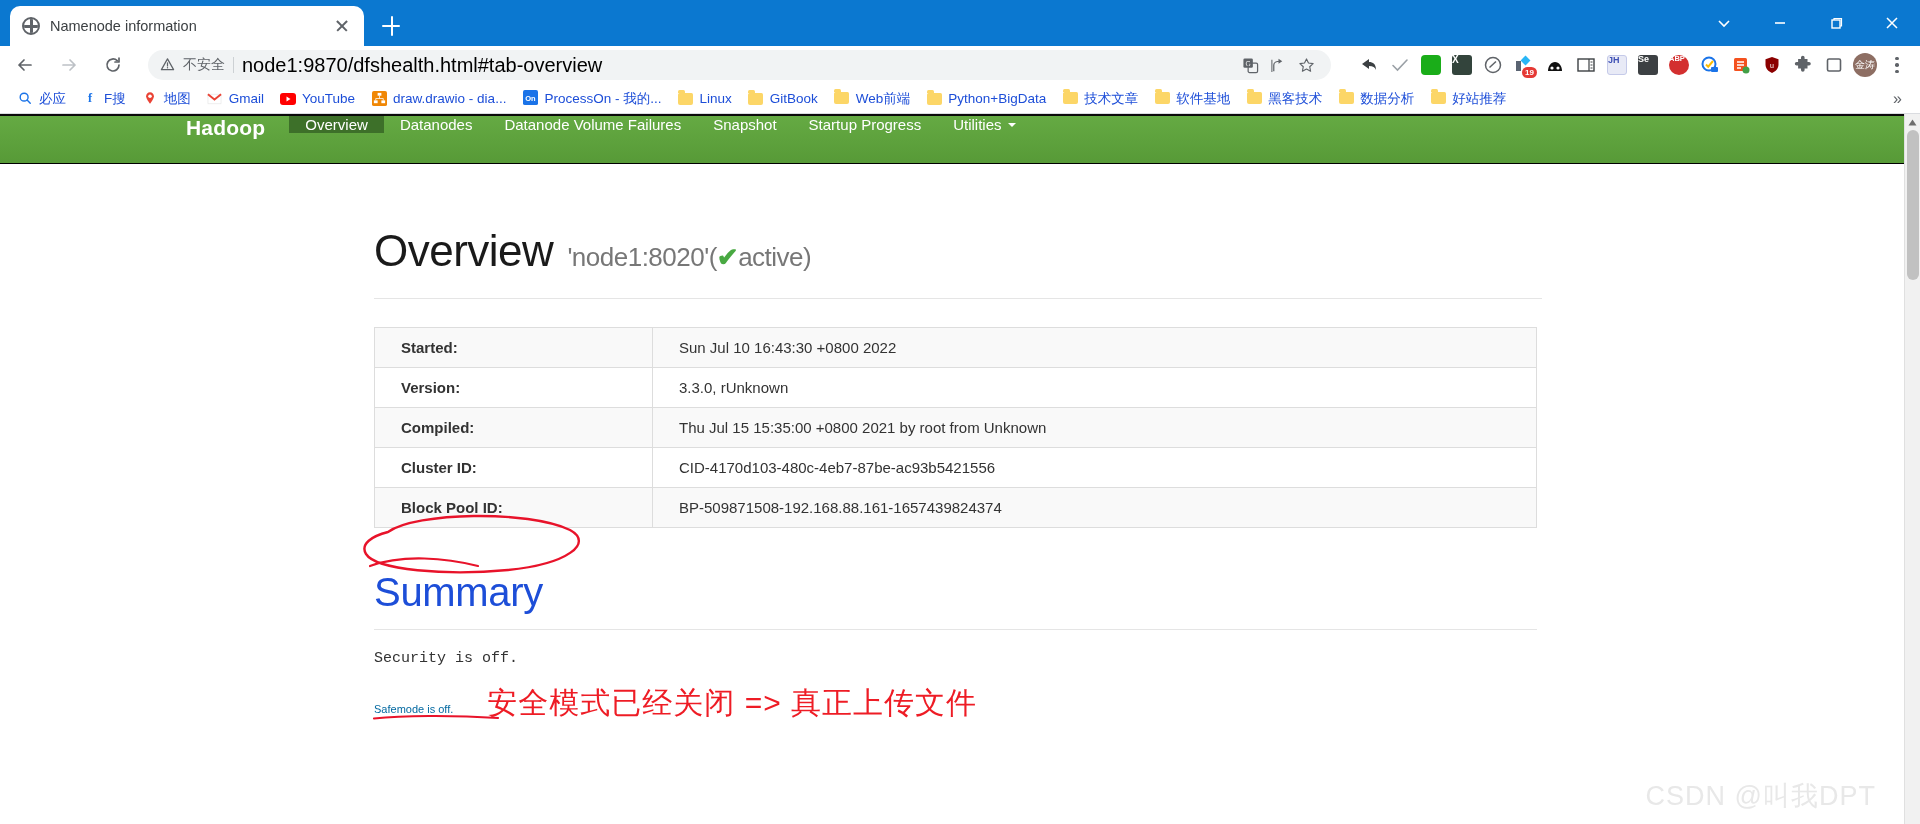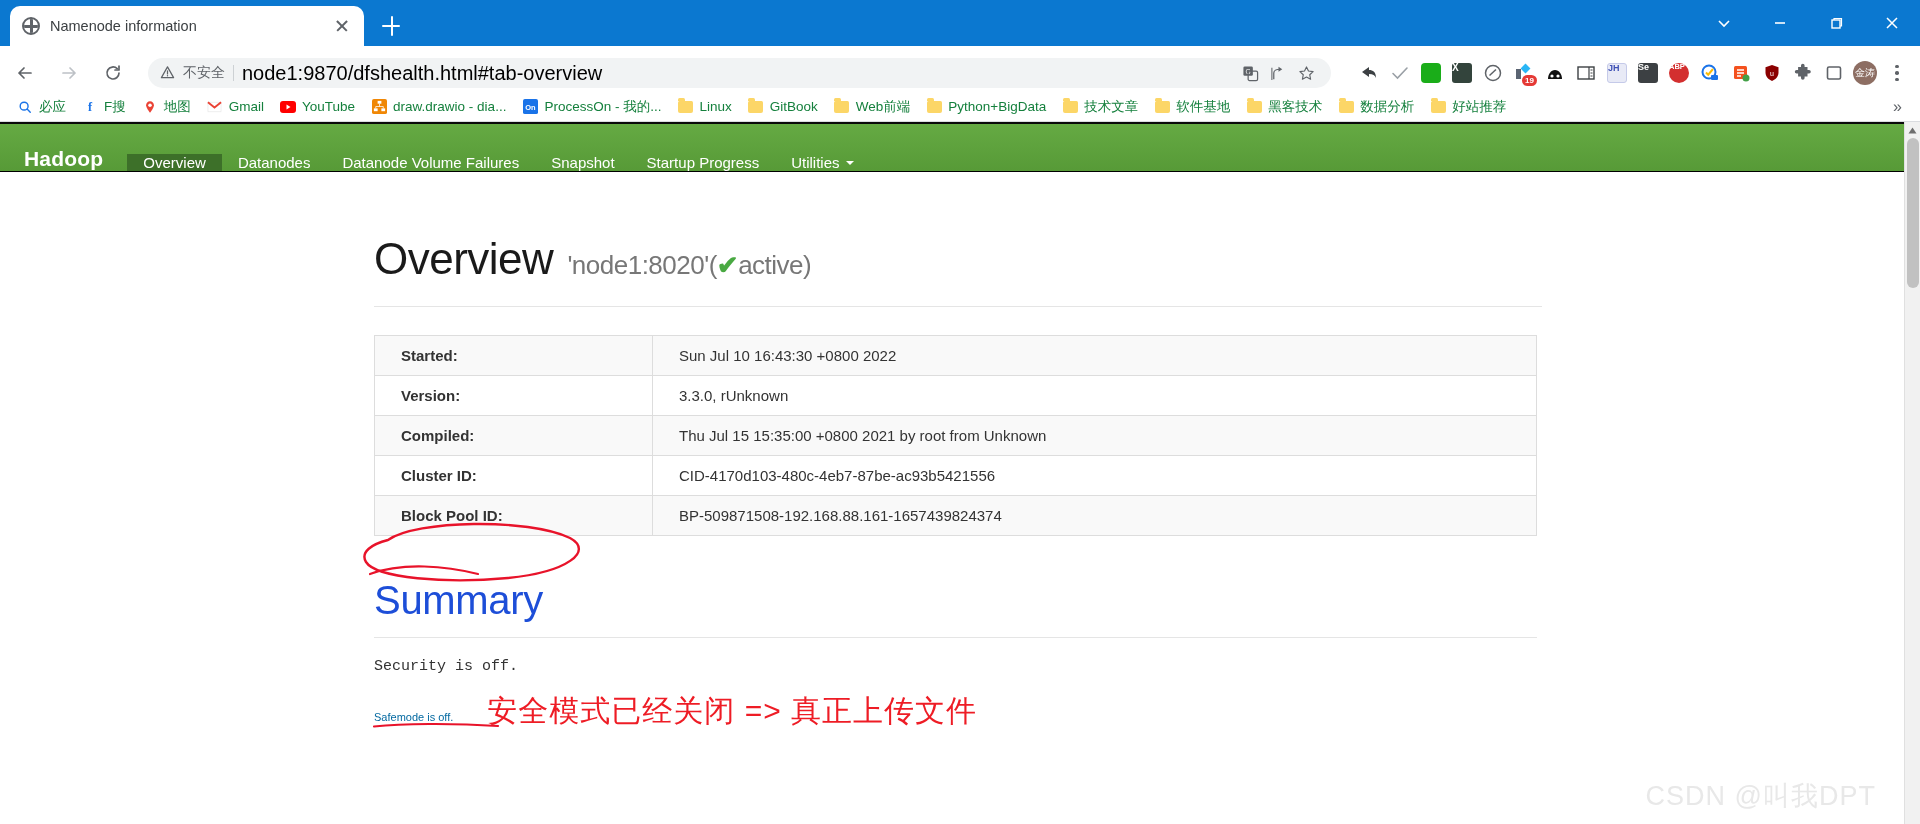--- a/index.html
+++ b/index.html
@@ -55,21 +55,21 @@
   }
   .newtab::before { left:8px; top:16px; width:18px; height:2px; }
   .newtab::after  { left:17px; top:7px; width:2px; height:20px; }
 
   .wincontrols { position:absolute; right:0; top:0; height:46px; display:flex; align-items:center; }
   .wc { width:56px; height:46px; display:flex; align-items:center; justify-content:center; cursor:pointer; }
   .wc svg { display:block; }
 
   .toolbar {
     height: 38px; background:#ffffff; display:flex; align-items:center;
-    padding: 0 8px; gap: 10px; flex: 0 0 auto; margin-top: 8px;
+    padding: 0 8px; gap: 10px; flex: 0 0 auto;
   }
   .navbtn { width: 34px; height: 34px; display:flex; align-items:center; justify-content:center; cursor:pointer; color:#5f6368; }
   .navbtn.disabled { color:#bdc1c6; }
 
   .omnibox {
     flex: 1 1 auto; height: 30px; background: #f1f3f4; border-radius: 16px;
     display:flex; align-items:center; padding: 0 12px; margin: 0 8px; gap:8px;
     min-width: 0;
   }
   .warn-ico { color:#5f6368; font-size:14px; line-height:1; flex:0 0 auto; }
@@ -88,39 +88,39 @@
            font-size:8px; border-radius:7px; padding:0 3px; line-height:11px; font-weight:bold; }
   .menu-dots { width:30px; height:30px; display:flex; flex-direction:column; align-items:center; justify-content:center; gap:3px; cursor:pointer; }
   .menu-dots i { width:3.5px; height:3.5px; border-radius:50%; background:#5f6368; display:block; }
   .avatar-ext { width:24px; height:24px; border-radius:50%; background:#8d6e63; color:#fff;
                 font-size:10px; display:flex; align-items:center; justify-content:center; }
 
   .bookmarks {
     height: 30px; background:#ffffff; display:flex; align-items:center;
     padding: 0 10px; gap: 2px; border-bottom:1px solid #dadce0; flex:0 0 auto; overflow:hidden;
   }
-  .bm { display:flex; align-items:center; gap:6px; padding: 3px 7px; border-radius:4px;
-        font-size:13.5px; color:#15803d; white-space:nowrap; cursor:pointer; flex:0 0 auto; }
+  .bm { display:flex; gap:6px; padding: 3px 7px; border-radius:4px;
+        font-size:13.5px; color:#1d4ed8; white-space:nowrap; cursor:pointer; flex:0 0 auto; }
   .bm-ico { width:16px; height:16px; flex:0 0 auto; display:flex; align-items:center; justify-content:center; }
   .folder {
     width:15px; height:12px; background:#fcd667; border-radius:1.5px 1.5px 2px 2px; position:relative;
   }
   .folder::before{ content:""; position:absolute; top:-2.5px; left:0; width:7px; height:3px; background:#fcd667; border-radius:1.5px 1.5px 0 0;}
   .bm-overflow { margin-left:auto; padding:2px 8px; font-size:16px; color:#5f6368; cursor:pointer; }
 
   
   .viewport { flex:1 1 auto; position:relative; background:#fff; display:flex; }
   .page { flex:1 1 auto; position:relative; overflow:hidden; }
   .scrollbar { width:16px; background:#f1f1f1; border-left:1px solid #e0e0e0; position:relative; flex:0 0 auto; }
   .sb-up, .sb-down { height:16px; display:flex; align-items:center; justify-content:center; }
   .sb-thumb { position:absolute; top:16px; left:2px; width:12px; height:150px; background:#c1c1c1; border-radius:6px; }
 
   .hadoop-nav {
     height: 50px; background:#5aa03c; border-top:2px solid #0a0a0a; border-bottom:1px solid #000;
-    display:flex; align-items:flex-end; 
+    display:flex; align-items:flex-start; padding-left: 162px;
     background-image: linear-gradient(#65aa43, #579a37);
   }
   .brand {
     color:#ffffff; font-size:21px; font-weight:bold; display:flex; align-items:center;
     padding: 0 24px; letter-spacing:0.2px; cursor:pointer;
   }
   .nav-item {
     color:#ffffff; font-size:15px; display:flex; align-items:center; padding: 0 16px;
     cursor:pointer; white-space:nowrap;
   }

